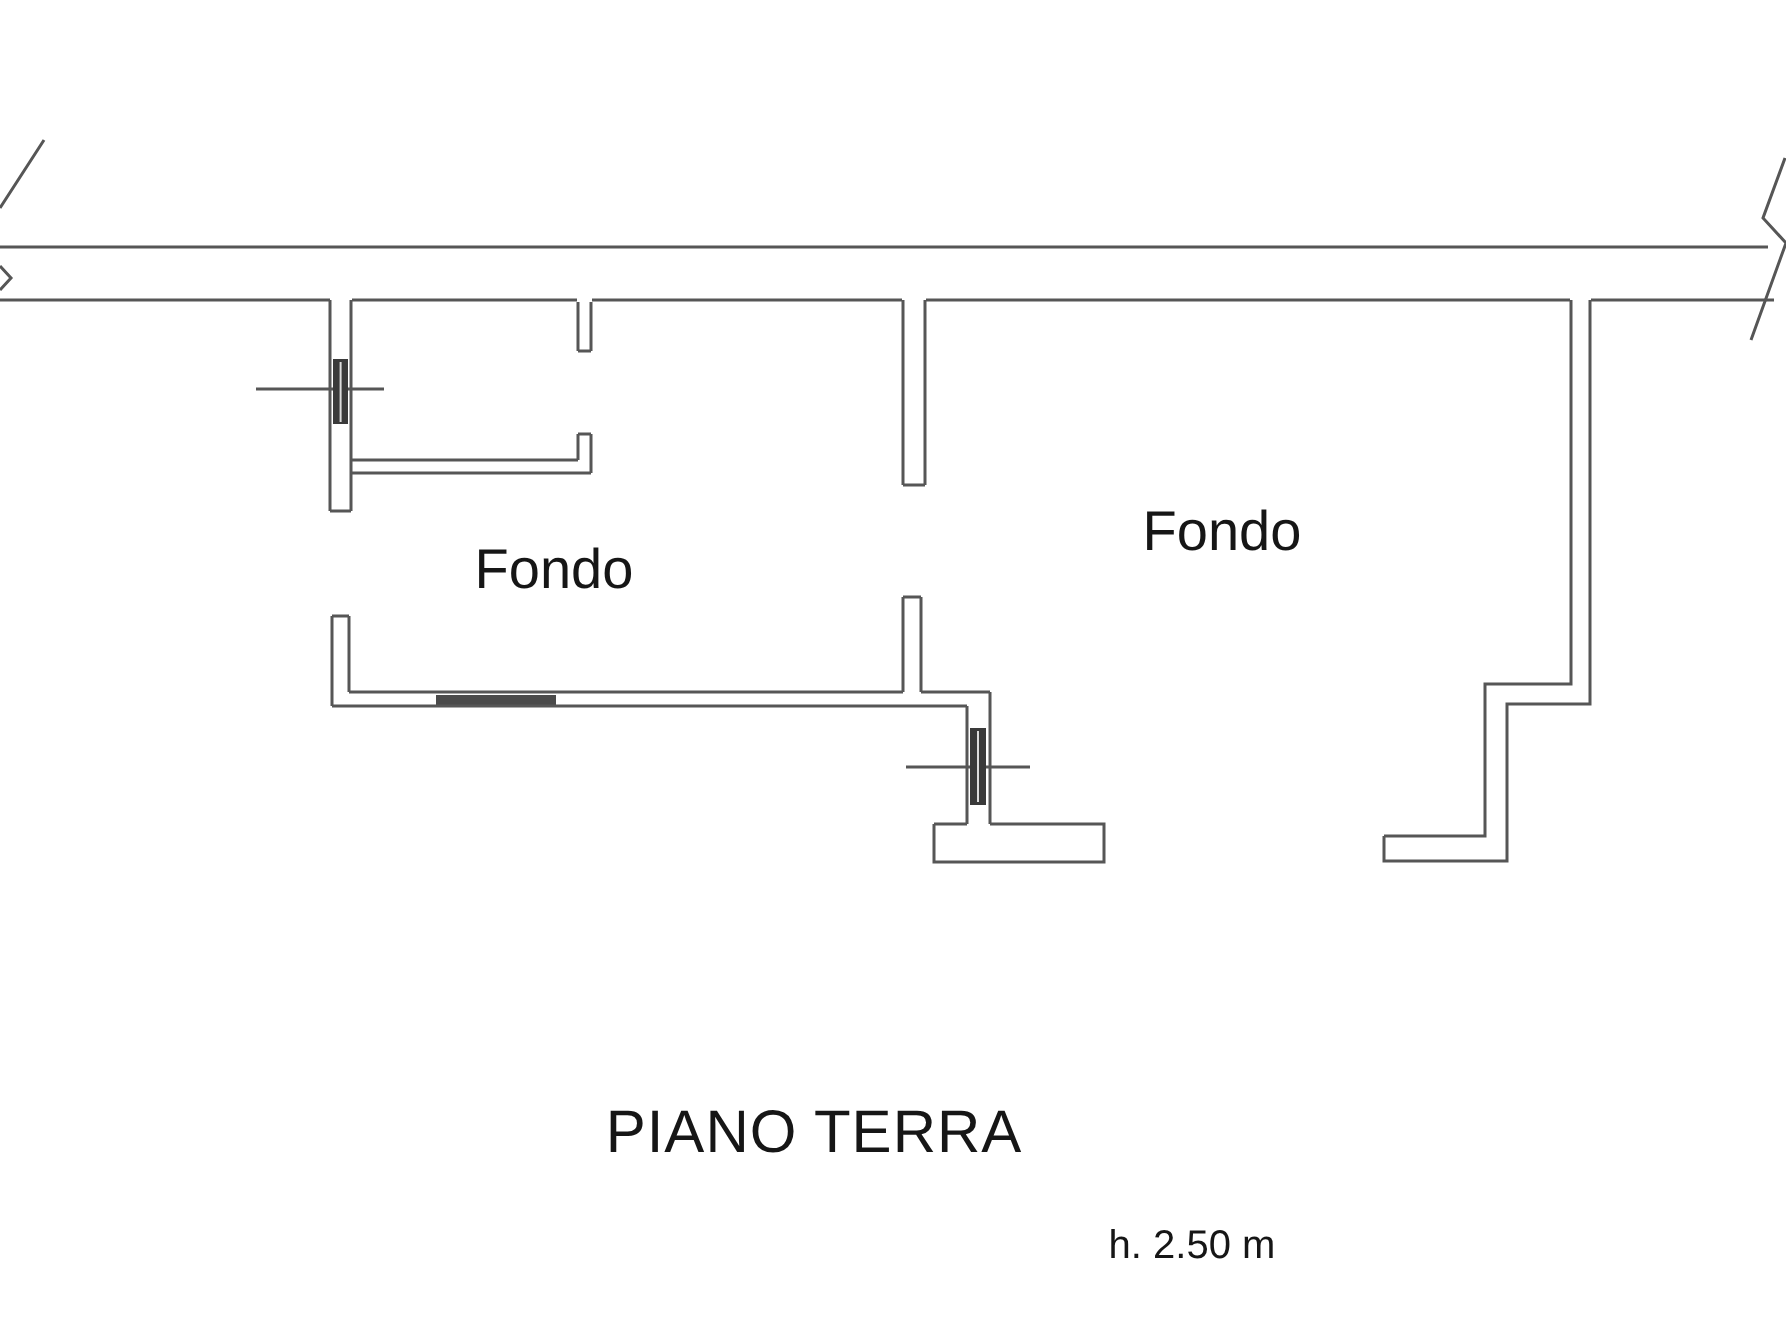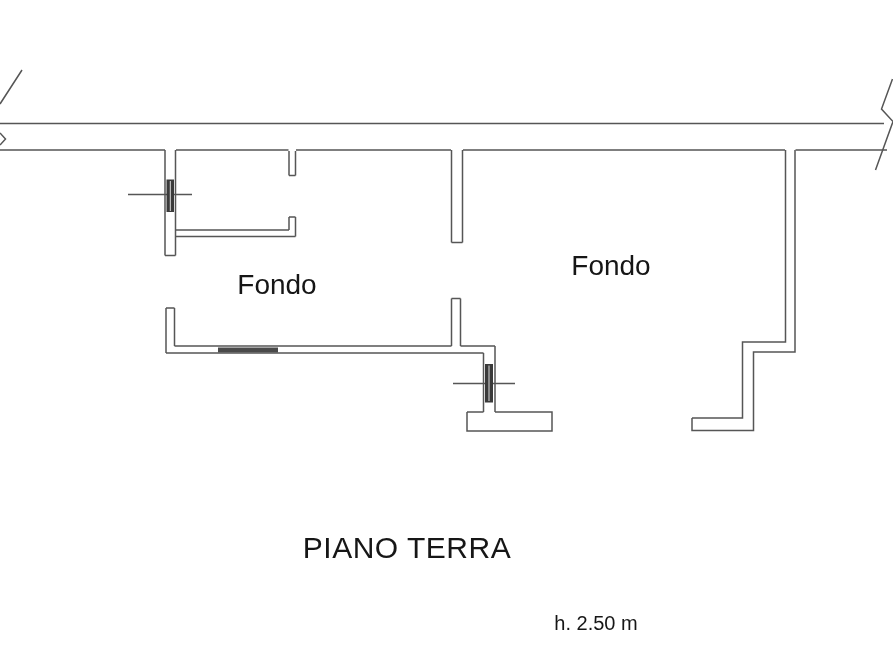--- a/index.html
+++ b/index.html
@@ -49,16 +49,16 @@
       <path d="M495,346 V412 M483.5,353 V412" fill="none" stroke="#565656" stroke-width="1.5" stroke-linecap="butt"></path>
       <path d="M467,412 H483.5 M495,412 H552 V431 H467 V412" fill="none" stroke="#565656" stroke-width="1.5" stroke-linecap="butt"></path>
       <path d="M795,150 V352 H753.5 V430.5 H692 V418" fill="none" stroke="#565656" stroke-width="1.5" stroke-linecap="butt"></path>
       <path d="M785.5,150 V342 H742.5 V418 H692" fill="none" stroke="#565656" stroke-width="1.5" stroke-linecap="butt"></path>
     </svg>
 
   <div class="plan-label room-label" style="left:277px;top:271px;">Fondo</div>
 
   <div class="plan-label room-label" style="left:611px;top:252px;">Fondo</div>
 
-  <div class="plan-label title-label" style="left:407px;top:533px;">PIANO TERRA</div>
+  <div class="plan-label title-label" style="left:407px;top:552px;">PIANO TERRA</div>
 
   <div class="plan-label note-label" style="left:596px;top:613px;">h. 2.50 m</div>
 </div>
 
 </body></html>

